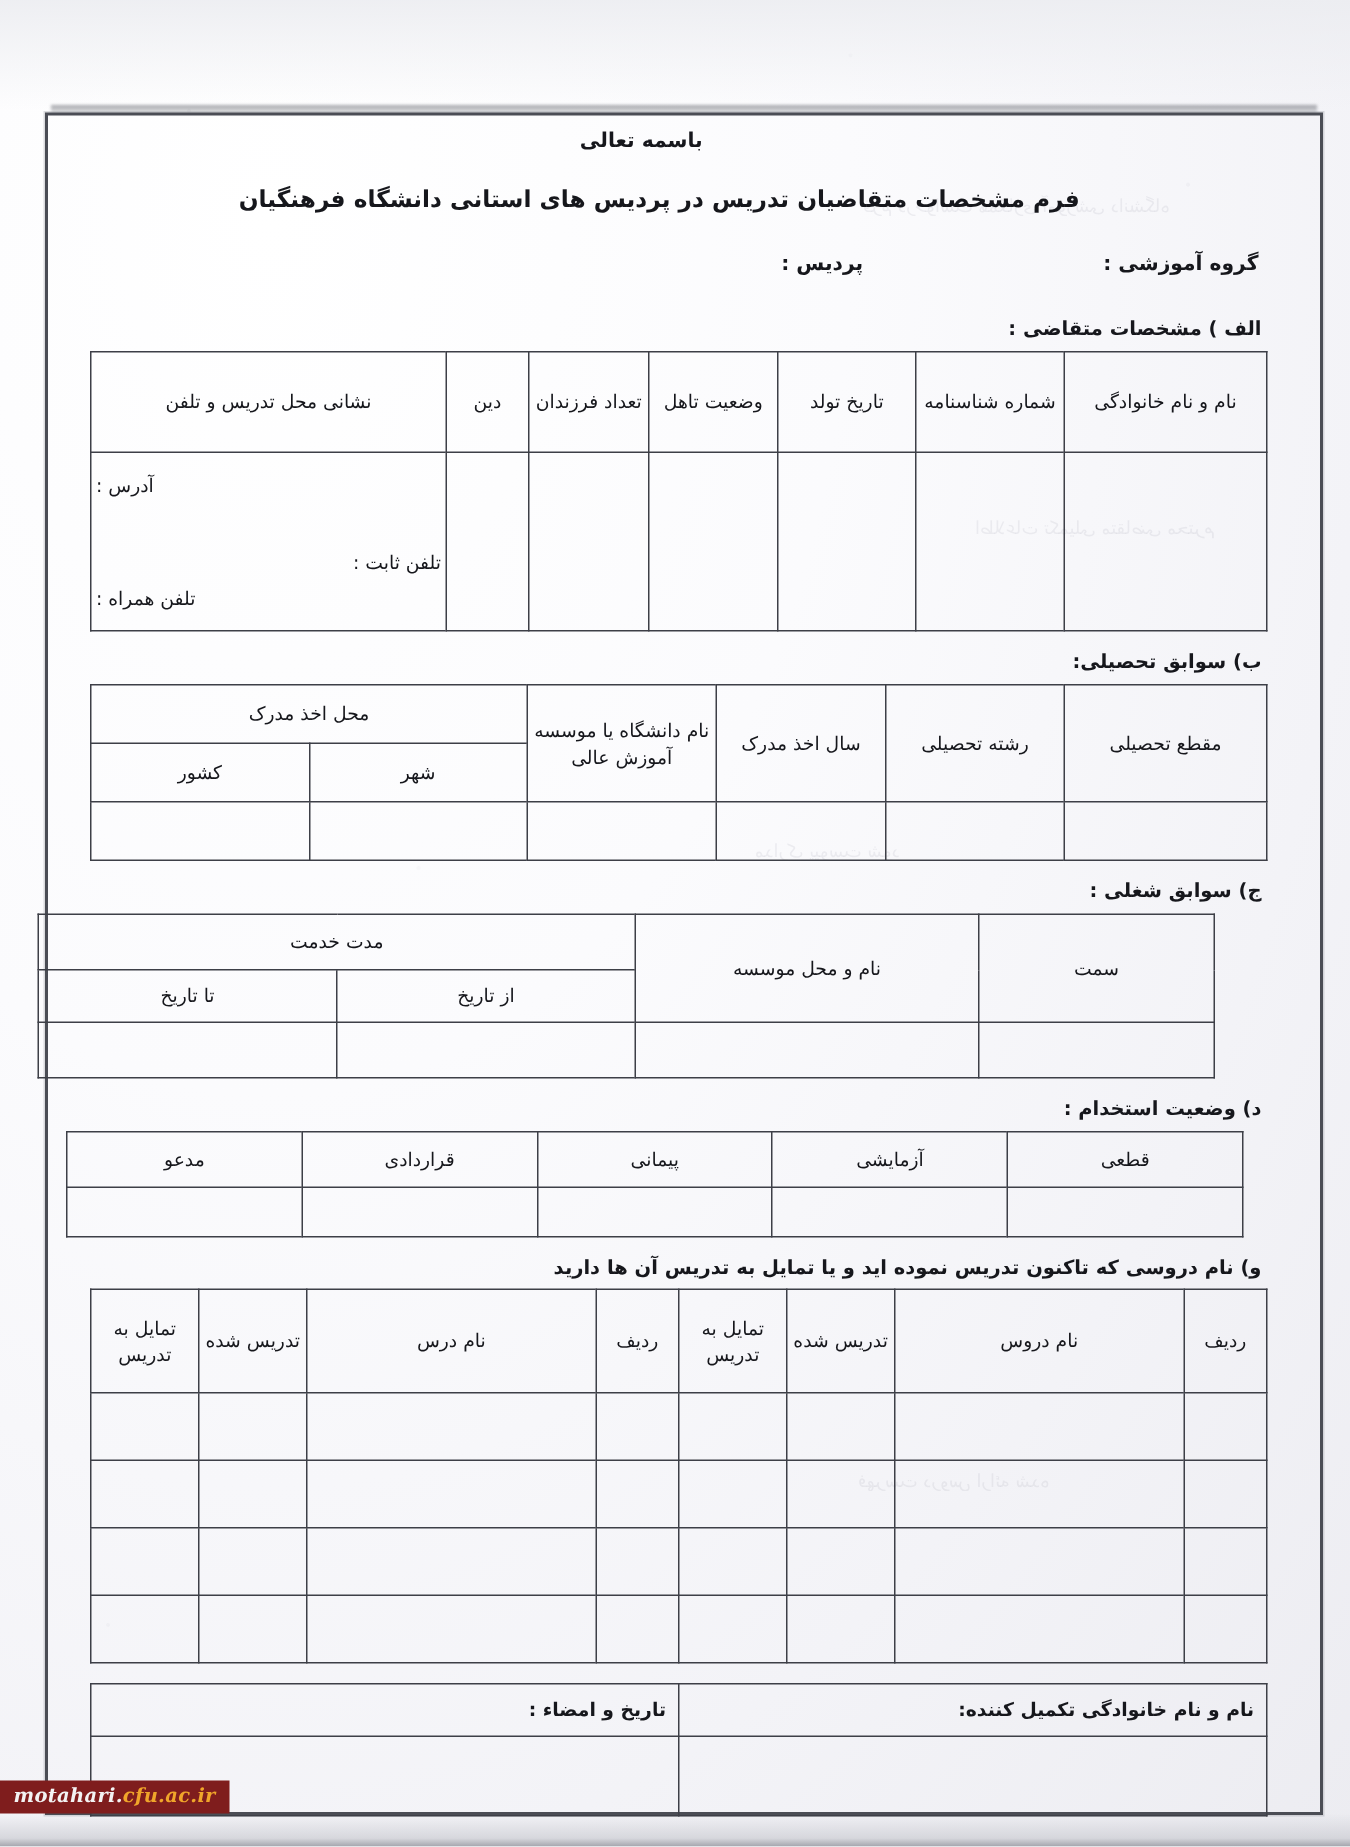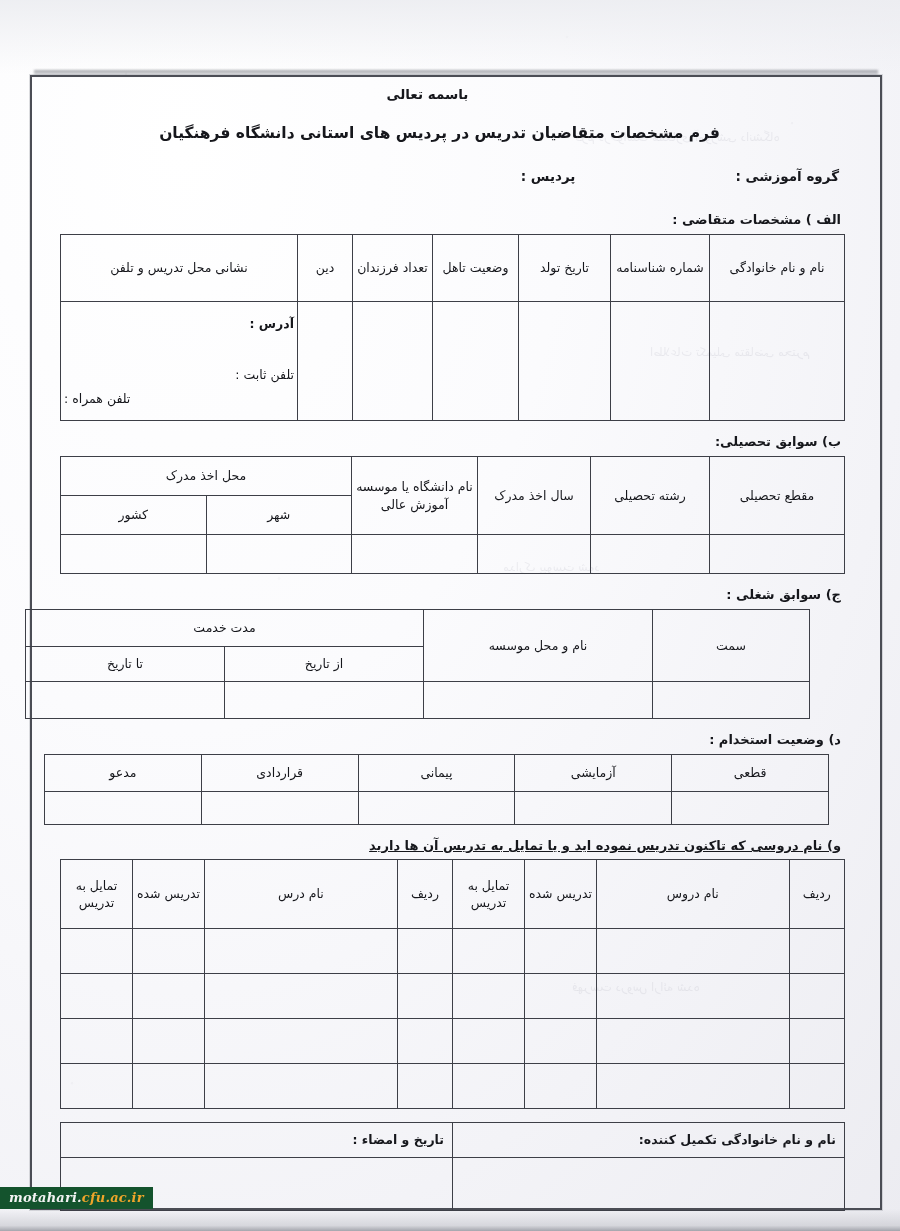--- a/index.html
+++ b/index.html
@@ -107,21 +107,21 @@
     gap: 160px;
   }
   .field-line .fl-item { white-space: nowrap; text-align: center; }
 
   .section-label {
     font-size: 13px;
     font-weight: bold;
     margin: 0 0 7px 0;
     padding-right: 4px;
   }
-  .section-label.tight { margin-bottom: 6px; text-decoration: underline; }
+  .section-label.tight { margin-bottom: 6px; }
 
   
   table.form-table {
     border-collapse: collapse;
     width: 100%;
     table-layout: fixed;
     margin-bottom: 13px;
     background: transparent;
   }
   table.form-table td,
@@ -140,21 +140,21 @@
   }
 
   .addr-cell {
     text-align: left;
     vertical-align: top;
     padding: 6px 8px 6px 8px;
     font-size: 12.5px;
     line-height: 1.1;
     position: relative;
   }
-  .addr-cell .a1 { display:block; text-align:right; margin-bottom: 34px; font-weight: bold; }
+  .addr-cell .a1 { display:block; text-align:left; margin-bottom: 34px; }
   .addr-cell .a2 { display:block; text-align:right; margin-bottom: 6px; }
   .addr-cell .a3 { display:block; text-align:left; }
 
   
   .t1 th.h-name   { width: 128px; height: 60px; }
   .t1 th.h-idno   { width: 92px; }
   .t1 th.h-birth  { width: 85px; }
   .t1 th.h-marital{ width: 79px; }
   .t1 th.h-child  { width: 73px; }
   .t1 th.h-relig  { width: 48px; }
@@ -196,21 +196,21 @@
   .t6 { margin-top: 0; }
   .t6 td.sig-label { height: 28px; text-align: right; padding-right: 8px; font-size: 12.5px; font-weight: bold; }
   .t6 td.sig-date  { height: 28px; text-align: right; padding-right: 8px; font-size: 12.5px; font-weight: bold; }
   .t6 td.sig-blank { height: 46px; }
 
   
   .watermark {
     position: absolute;
     left: 0;
     bottom: 22px;
-    background: #14532d;
+    background: #7f1d1d;
     padding: 3px 9px 4px 9px;
     font-size: 13px;
     font-weight: bold;
     font-style: italic;
     font-family: "DejaVu Serif", "Liberation Serif", serif;
     letter-spacing: .2px;
     direction: ltr;
     white-space: nowrap;
   }
   .watermark .wm-a { color: #f3f3f3; }

